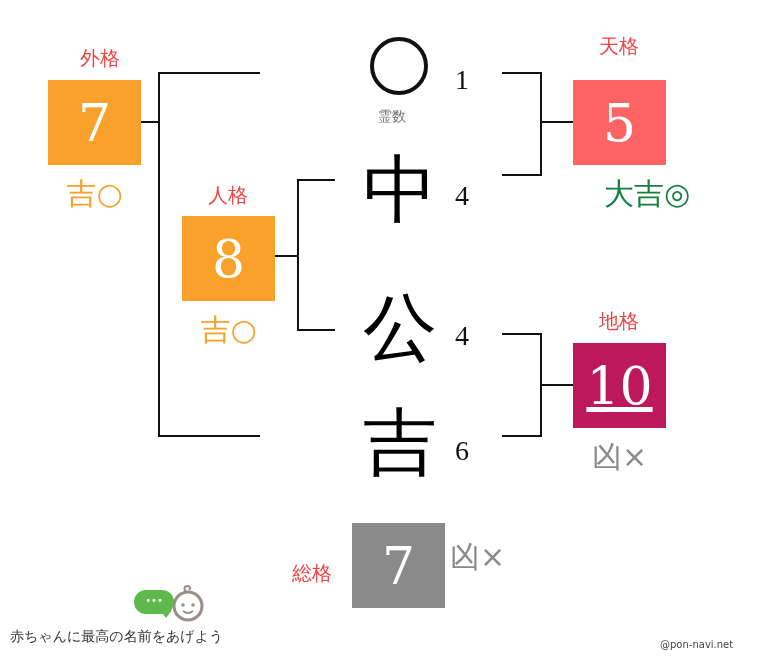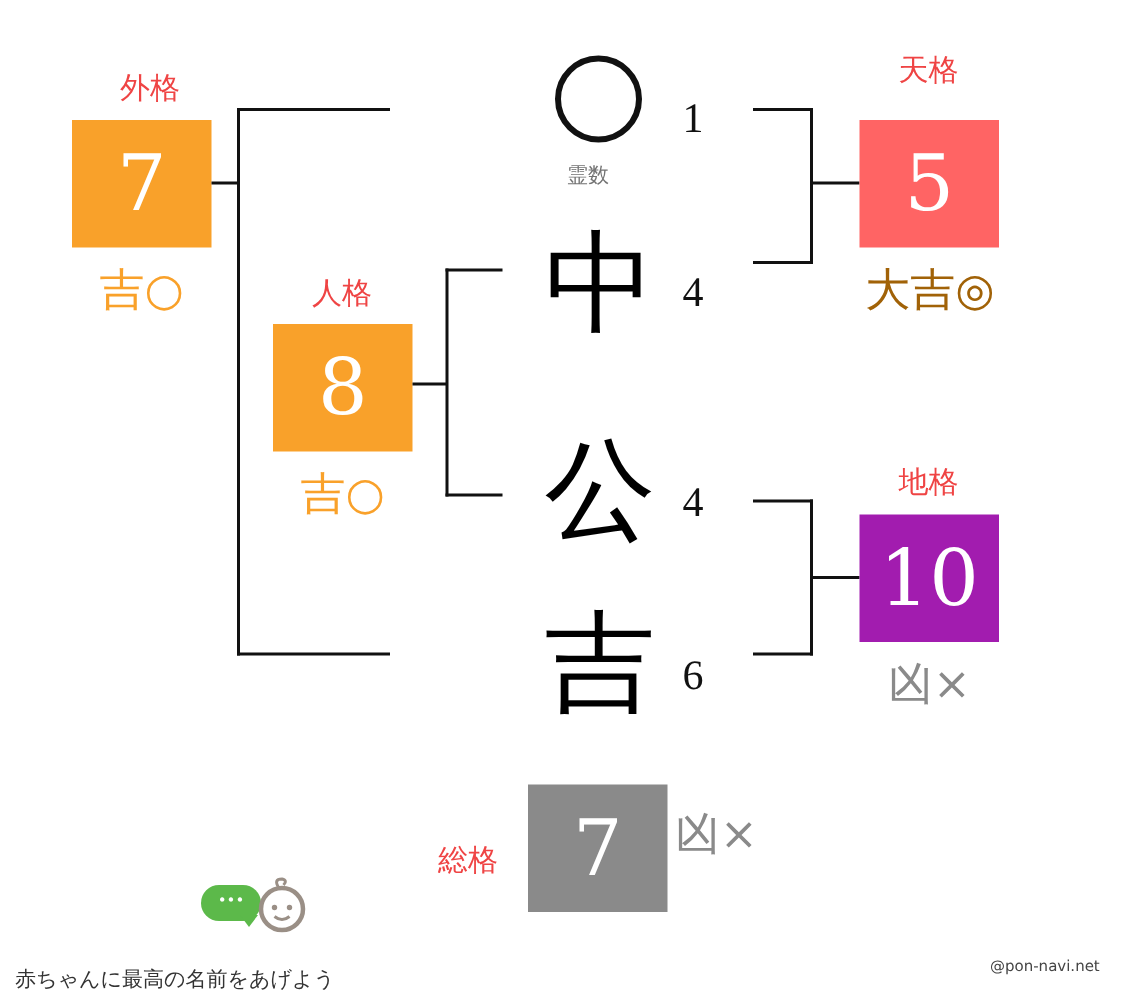--- a/index.html
+++ b/index.html
@@ -59,41 +59,41 @@
 <div class="kanji" style="left:360px; top:405px;">吉</div>
 <div class="stroke" style="left:455px; top:437px;">6</div>
 
 <div class="line-h" style="left:502px; top:72px; width:40px;"></div>
 <div class="line-v" style="left:540px; top:72px; height:104px;"></div>
 <div class="line-h" style="left:502px; top:174px; width:40px;"></div>
 <div class="line-h" style="left:540px; top:121px; width:33px;"></div>
 
 <div class="abs label" style="left:569px; top:34px;">天格</div>
 <div class="abs box" style="left:573px; top:80px; background:#ff6464;">5</div>
-<div class="abs verdict" style="left:555px; top:177px; width:130px; color:#a16207;">大吉◎</div>
+<div class="abs verdict" style="left:582px; top:177px; width:130px; color:#15803d;">大吉◎</div>
 
 <div class="line-h" style="left:502px; top:333px; width:40px;"></div>
 <div class="line-v" style="left:540px; top:333px; height:104px;"></div>
 <div class="line-h" style="left:502px; top:435px; width:40px;"></div>
 <div class="line-h" style="left:540px; top:384px; width:33px;"></div>
 
 <div class="abs label" style="left:569px; top:309px;">地格</div>
-<div class="abs box" style="left:573px; top:343px; background:#a21caf;">10</div>
+<div class="abs box" style="left:573px; top:343px; background:#be185d;text-decoration:underline;">10</div>
 <div class="abs verdict" style="left:573px; top:440px; width:93px; color:#8a8a8a;">凶×</div>
 
 <div class="abs label" style="left:262px; top:561px;">総格</div>
 <div class="abs box" style="left:352px; top:523px; background:#8a8a8a;">7</div>
 <div class="abs verdict" style="left:450px; top:540px; color:#8a8a8a; text-align:left;">凶×</div>
 
 <div class="abs" style="left:10px; top:584px; width:210px; height:70px;">
   <div class="abs" style="left:124px; top:6px; width:40px; height:24px; background:#5cb94a; border-radius:12px; color:#fff; font-size:10px; text-align:center; line-height:22px;">•••</div>
   <div class="abs" style="left:150px; top:26px; width:0; height:0; border-left:6px solid transparent; border-right:6px solid transparent; border-top:8px solid #5cb94a;"></div>
   <svg class="abs" style="left:160px; top:0px;" width="36" height="38" viewBox="0 0 36 38">
     <circle cx="18" cy="22" r="14" fill="none" stroke="#9a8f86" stroke-width="3"></circle>
     <path d="M16 8 q-4 -6 2 -6 q4 1 1 4" fill="none" stroke="#9a8f86" stroke-width="2"></path>
     <circle cx="13" cy="21" r="1.8" fill="#9a8f86"></circle>
     <circle cx="23" cy="21" r="1.8" fill="#9a8f86"></circle>
     <path d="M13 27 q5 4 10 0" fill="none" stroke="#9a8f86" stroke-width="2"></path>
   </svg>
-  <div class="abs tagline" style="left:0px; top:60px; white-space:nowrap;">赤ちゃんに最高の名前をあげよう</div>
+  <div class="abs tagline" style="left:0px; top:44px; white-space:nowrap;">赤ちゃんに最高の名前をあげよう</div>
 </div>
 
 <div class="abs credit" style="left:660px; top:639px;">@pon-navi.net</div>
 
 </body></html>

